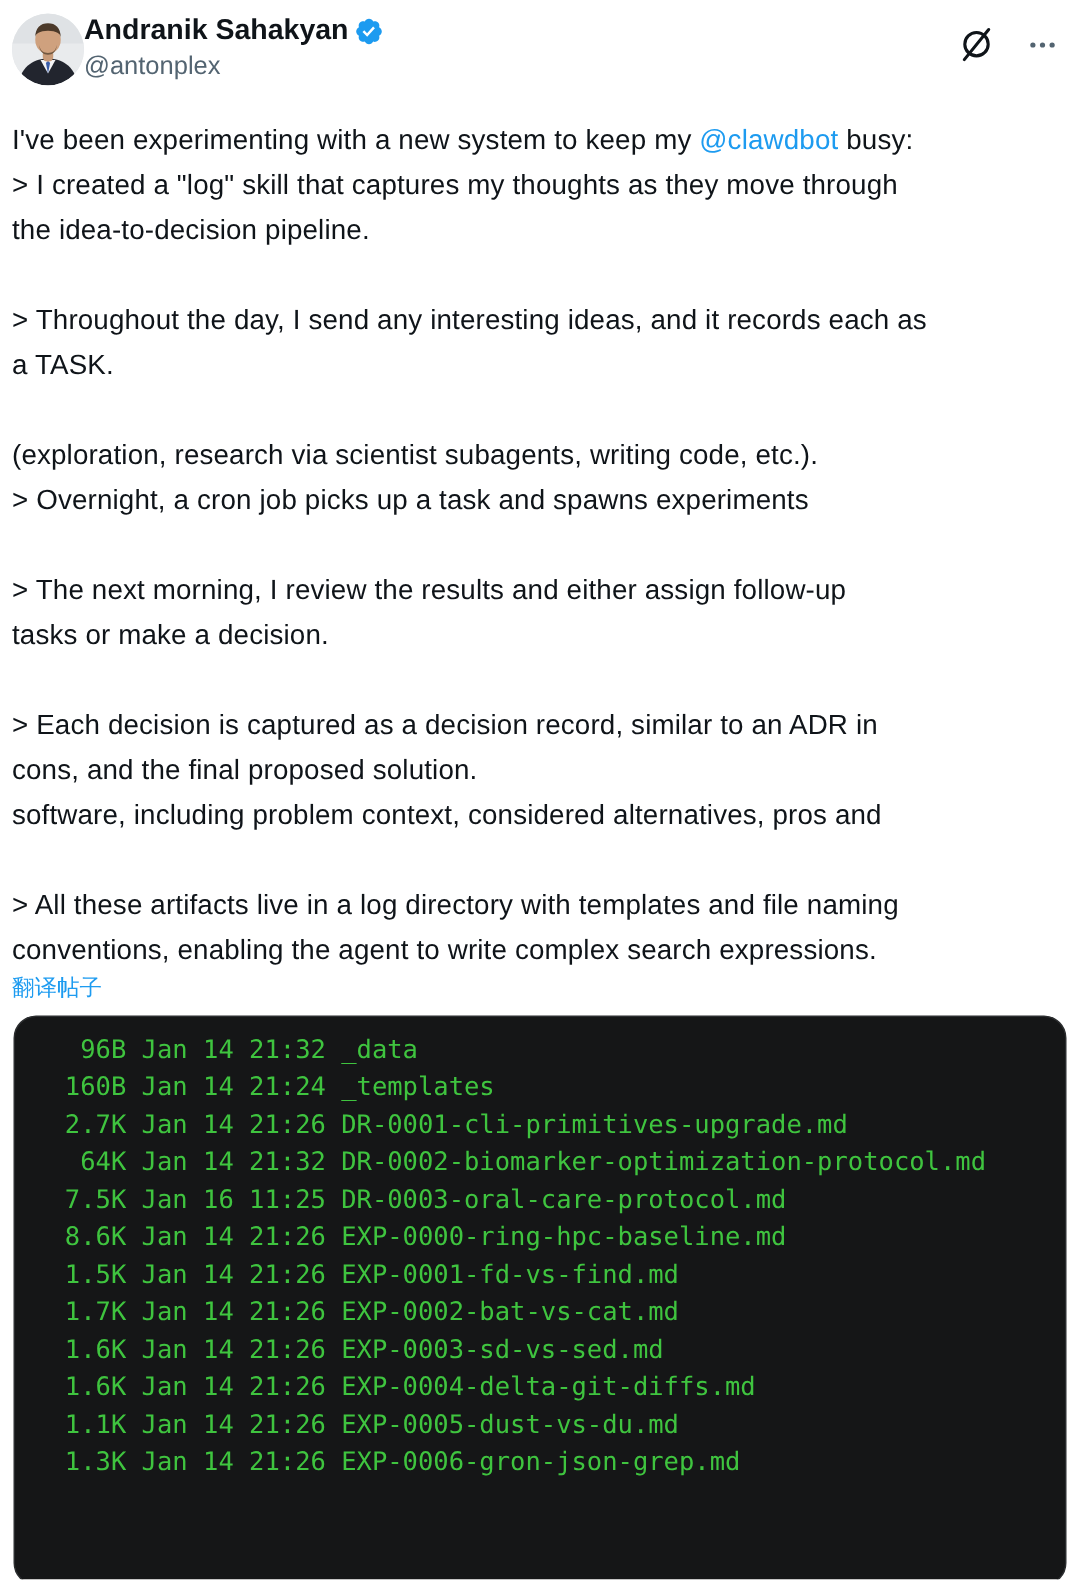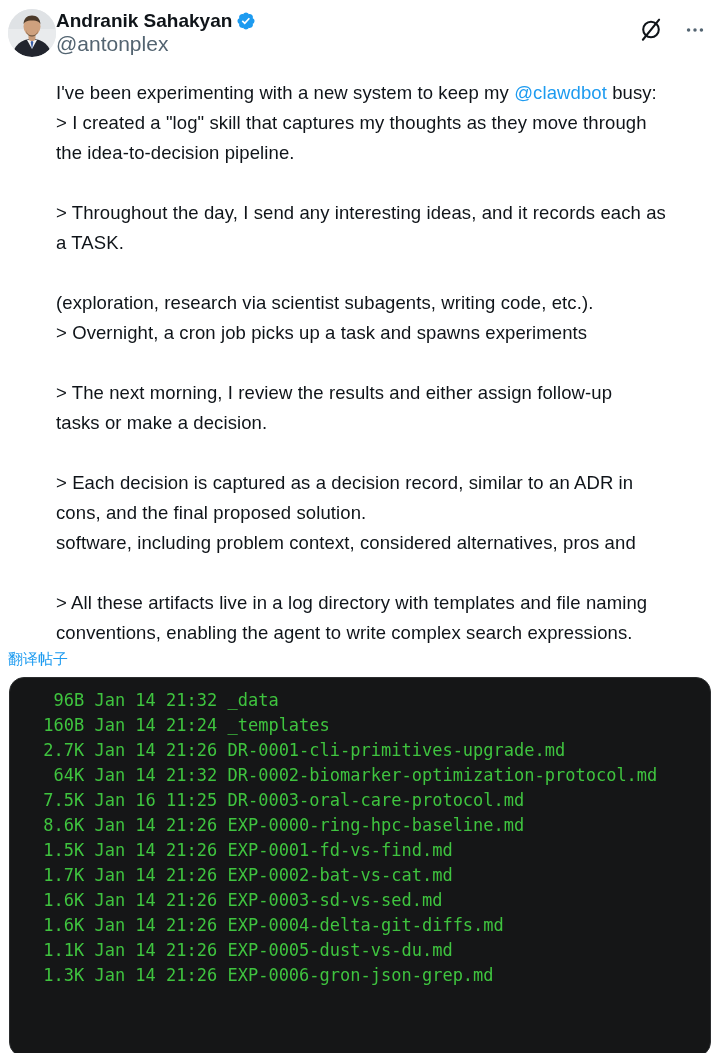--- a/index.html
+++ b/index.html
@@ -32,37 +32,37 @@
   .name-row { display: flex; align-items: center; gap: 4px; }
   .display-name {
     font-weight: bold;
     font-size: 19px;
     line-height: 24px;
     color: #0f1419;
     cursor: pointer;
   }
   .verified { width: 20px; height: 20px; display: inline-block; }
   .handle {
-    font-size: 21px;
+    font-size: 17px;
     line-height: 22px;
     color: #536471;
     cursor: pointer;
   }
   .header-actions { display: flex; align-items: center; gap: 20px; padding-top: 8px; }
   .icon-btn { cursor: pointer; display: inline-flex; align-items: center; }
 
   
   .body-text {
     margin: 21px 8px 0 8px;
     font-size: 18.5px;
     line-height: 30px;
     color: #0f1419;
     letter-spacing: 0.1px;
   }
-  .tline { min-height: 30px; white-space: pre-wrap; margin-left: 48px; }
+  .tline { min-height: 30px; white-space: pre-wrap; }
   .mention { color: #1d9bf0; text-decoration: none; cursor: pointer; }
   .translate-link {
     display: inline-block;
     margin: 0 8px;
     font-size: 15px;
     line-height: 22px;
     color: #1d9bf0;
     cursor: pointer;
   }
 

